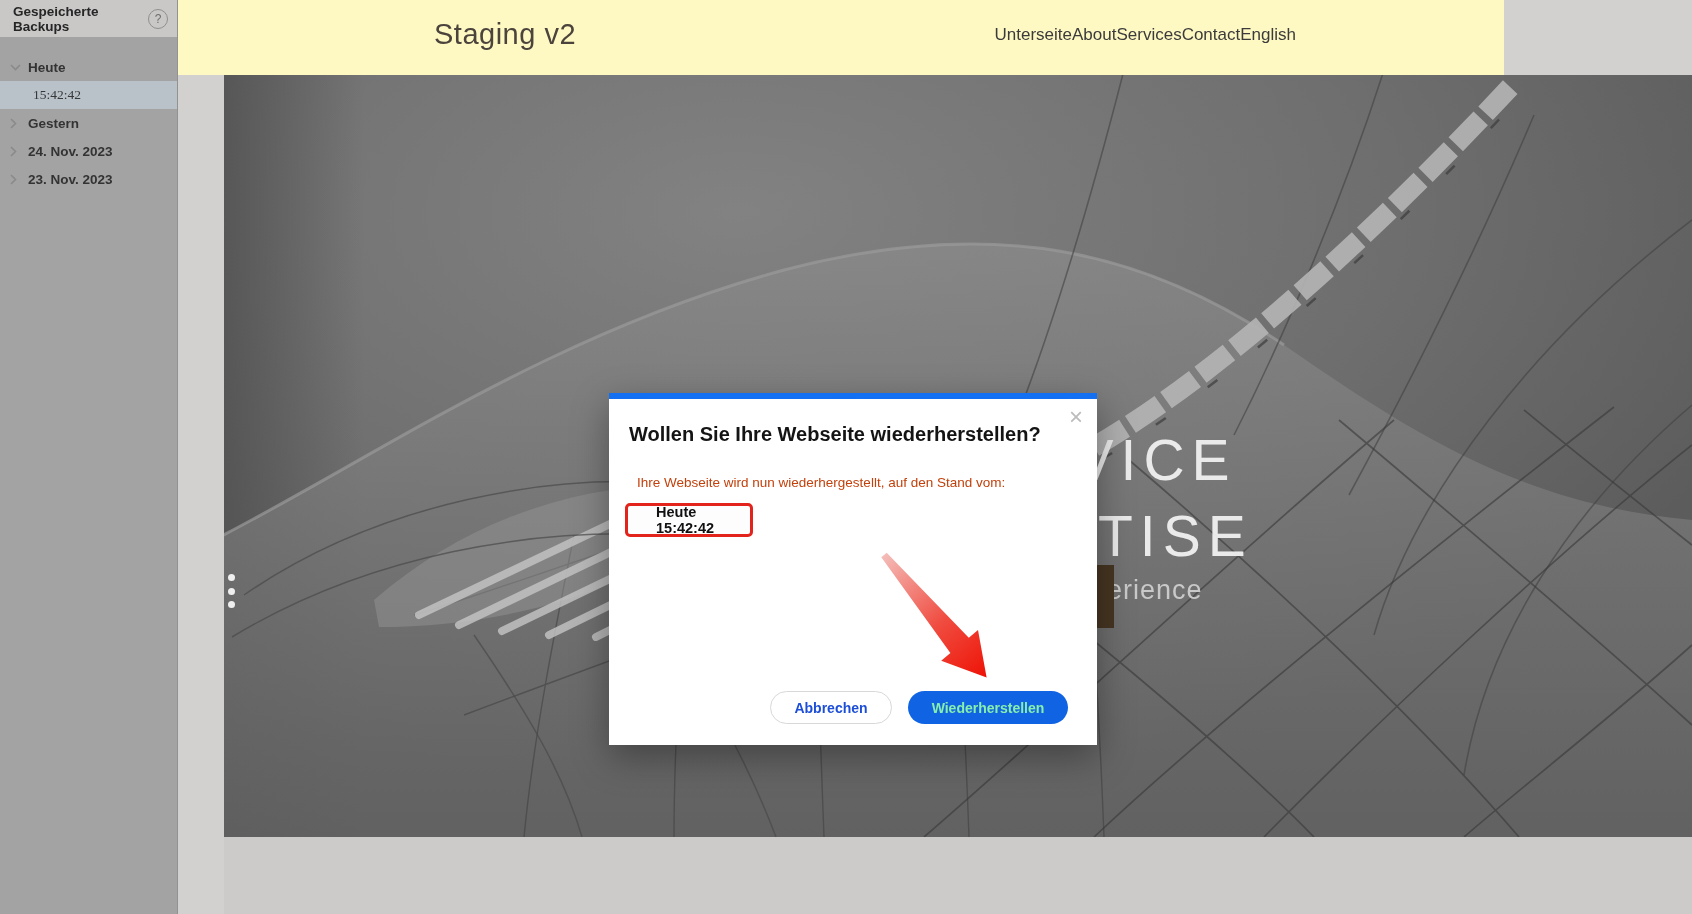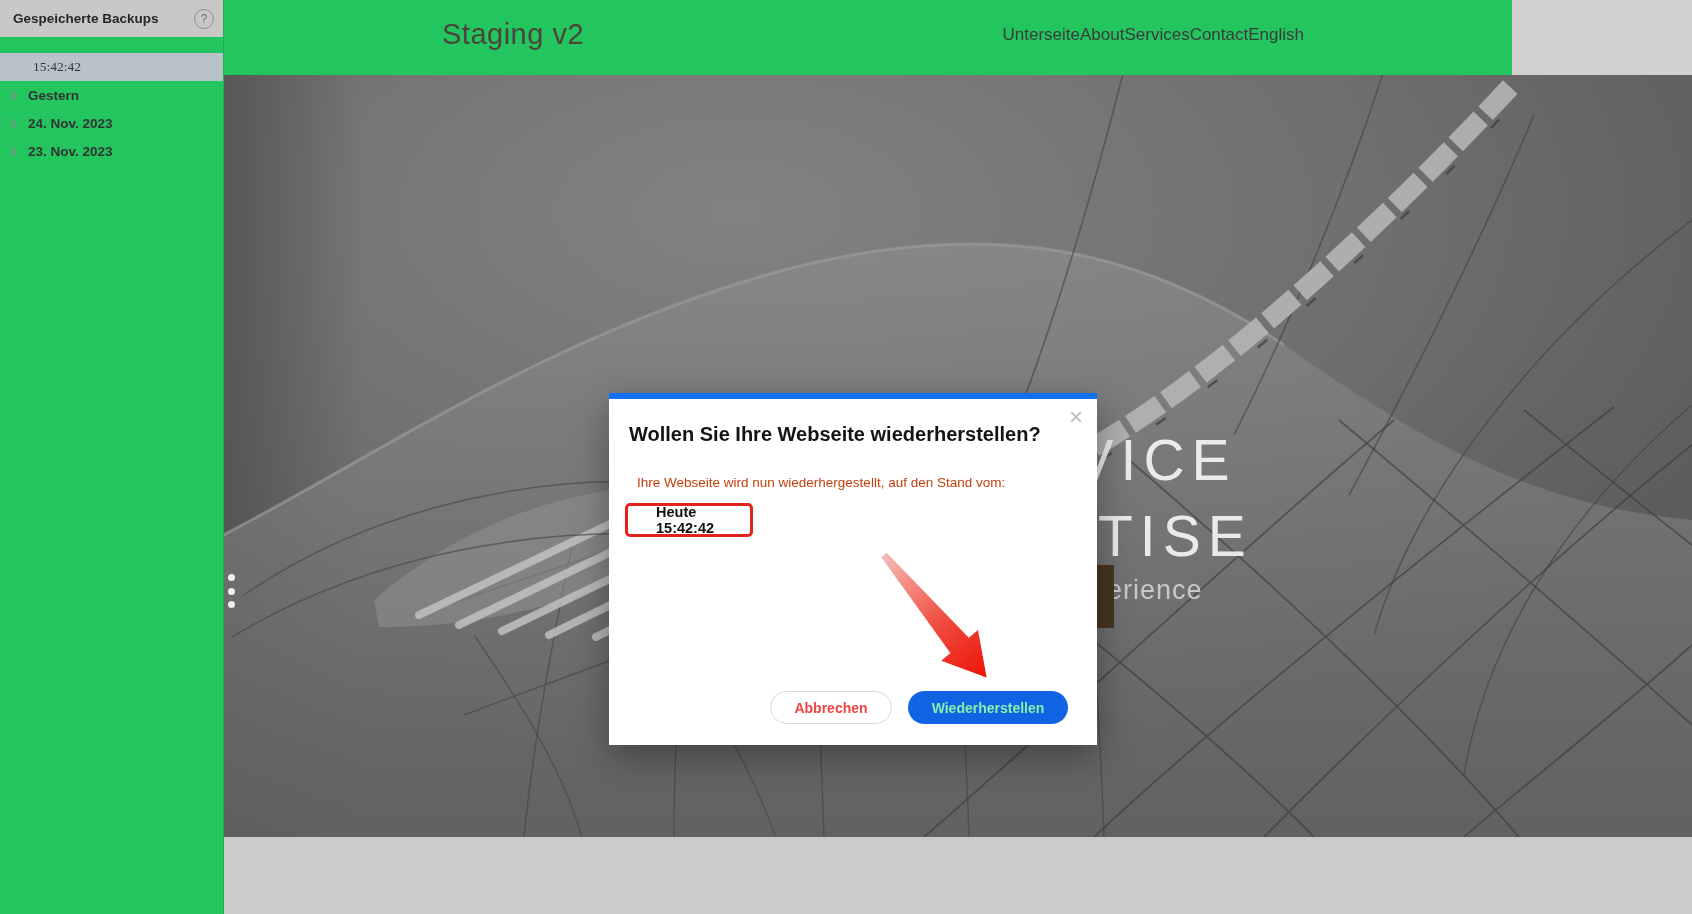--- a/index.html
+++ b/index.html
@@ -1,41 +1,41 @@
 <!DOCTYPE html>
 <html><head>
 <meta charset="utf-8">
 <style>
   * { margin:0; padding:0; box-sizing:border-box; }
   html,body { width:1692px; height:914px; overflow:hidden; }
   body { font-family:"Liberation Sans", sans-serif; background:#d2d1d0; position:relative; }
 
   
-  .site-header { position:absolute; left:8px; top:0; width:1504px; height:75px; background:#22c55e; z-index:1; }
+  .site-header { position:absolute; left:0; top:0; width:1504px; height:75px; background:#fef9c3; z-index:1; }
   .site-title { position:absolute; left:434px; top:18px; font-size:29px; color:#4c443c; letter-spacing:.5px; }
   .site-nav { position:absolute; right:208px; top:25px; display:flex; font-size:17px; color:#3b3b3b; }
   .site-nav span { cursor:pointer; }
 
   
   .hero { position:absolute; left:224px; top:75px; width:1468px; height:762px; overflow:hidden; z-index:2; background:#6b6b6b; }
   .hero svg.bg { position:absolute; left:0; top:0; }
   .hero-line { position:absolute; color:rgba(240,240,240,.95); font-size:57px; font-weight:100;
                letter-spacing:7px; font-family:"Liberation Sans", sans-serif; white-space:nowrap; }
   .hero-line1 { left:0; top:352px; width:1478px; text-align:center; }
   .hero-line2 { left:874px; top:428px; }
   .hero-subtitle { position:absolute; left:867px; top:500px; font-size:27px; color:#c9c9c9; letter-spacing:1px; white-space:nowrap; }
   .hero-cta-sliver { position:absolute; left:866px; top:490px; width:24px; height:63px; background:#463522; }
   .drag-handle { position:absolute; left:4px; top:499px; width:10px; height:34px; display:flex; flex-direction:column; justify-content:space-between; cursor:pointer; }
   .drag-handle i { width:7px; height:7px; border-radius:50%; background:#efefef; }
 
   
   .site-footer { position:absolute; left:224px; top:837px; width:1468px; height:77px; background:#cccbca; z-index:2; }
 
   
-  .sidebar { position:absolute; left:0; top:0; width:224px; height:914px; background:#22c55e; z-index:40;
+  .sidebar { position:absolute; left:0; top:0; width:178px; height:914px; background:#a3a3a3; z-index:40;
              border-right:1px solid rgba(0,0,0,.10); }
   .sidebar-header { height:37px; background:#c9c8c7; display:flex; align-items:center; padding:0 9px 0 13px; }
   .sidebar-header .t { font-size:13.5px; font-weight:bold; color:#262626; flex:1; }
   .help-btn { width:20px; height:20px; border:1.5px solid #8f8f8f; border-radius:50%; color:#6e6e6e;
               font-size:12px; display:flex; align-items:center; justify-content:center; cursor:pointer; }
   .tree { margin-top:16px; font-size:13.5px; }
   .tree-row { height:28px; display:flex; align-items:center; cursor:pointer; color:#333; }
   .tree-row .chev { width:18px; margin-left:10px; display:flex; align-items:center; }
   .tree-row .lbl { font-weight:bold; }
   .tree-row.time { padding-left:33px; font-weight:normal; color:#383838; }
@@ -49,21 +49,21 @@
                  font-weight:300; line-height:1; padding:4px; }
   .modal-title { position:absolute; left:20px; top:24px; font-size:20px; font-weight:bold; color:#141414; }
   .modal-body { position:absolute; left:28px; top:76px; font-size:13.5px; color:#c2410c; }
   .timestamp-box { position:absolute; left:16px; top:104px; width:128px; height:34px;
                    border:3px solid #e2241c; border-radius:5px; background:#fdfdfd;
                    display:flex; align-items:center; padding-left:28px; }
   .timestamp-box .ts { font-size:14.5px; font-weight:bold; color:#111; }
   .btn { position:absolute; top:292px; height:33px; border-radius:17px; font-size:14px; font-weight:bold;
          display:flex; align-items:center; justify-content:center; cursor:pointer;
          font-family:"Liberation Sans", sans-serif; }
-  .btn-cancel { left:161px; width:122px; background:#ffffff; border:1.5px solid #d8d8d8; color:#ef4444; }
+  .btn-cancel { left:161px; width:122px; background:#ffffff; border:1.5px solid #d8d8d8; color:#1d4ed8; }
   .btn-confirm { left:299px; width:160px; background:#1064e3; border:none; color:#86efac; }
 
   
   .anno-arrow { position:absolute; left:868px; top:542px; z-index:30; pointer-events:none; }
 </style>
 </head>
 <body>
 
 <div class="site-header">
   <div class="site-title">Staging v2</div>
@@ -161,20 +161,28 @@
 </div>
 
 <div class="site-footer"></div>
 
 <div class="sidebar">
   <div class="sidebar-header">
     <span class="t">Gespeicherte Backups</span>
     <span class="help-btn">?</span>
   </div>
   <div class="tree">
+    <div class="tree-row">
+      <span class="chev">
+        <svg width="11" height="7" viewBox="0 0 11 7">
+            <path d="M1,1 L5.5,5.5 L10,1" fill="none" stroke="#8a8a8a" stroke-width="1.6"></path>
+          </svg>
+      </span>
+      <span class="lbl">Heute</span>
+    </div>
     <div class="tree-row time selected">15:42:42</div>
     <div class="tree-row">
       <span class="chev">
         <svg width="7" height="11" viewBox="0 0 7 11">
             <path d="M1,1 L5.5,5.5 L1,10" fill="none" stroke="#8a8a8a" stroke-width="1.6"></path>
           </svg>
       </span>
       <span class="lbl">Gestern</span>
     </div>
     <div class="tree-row">

